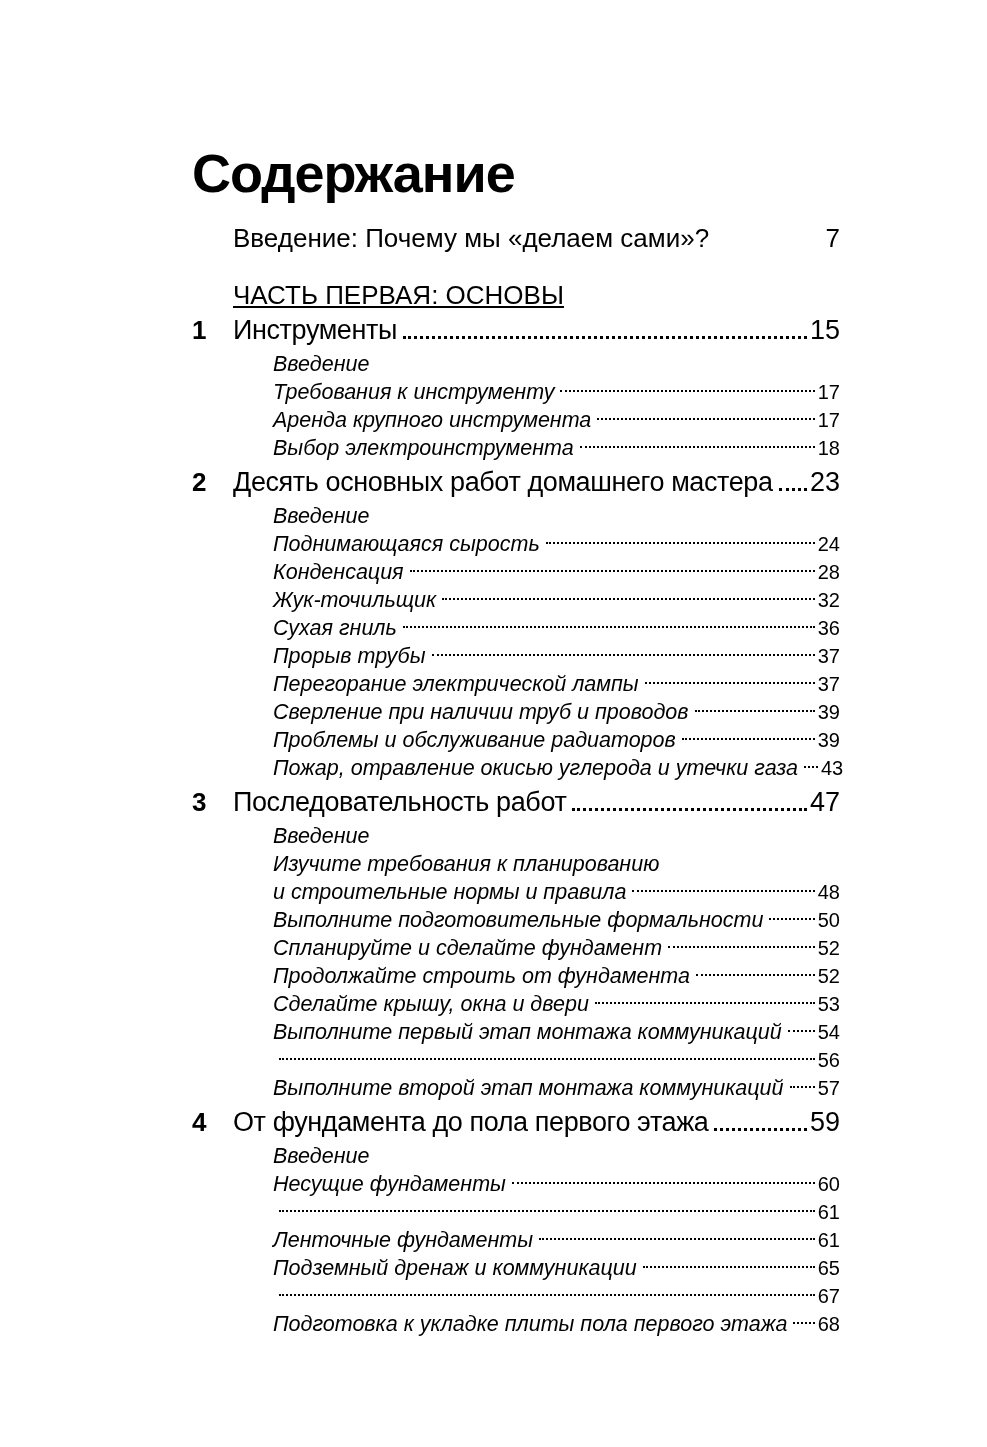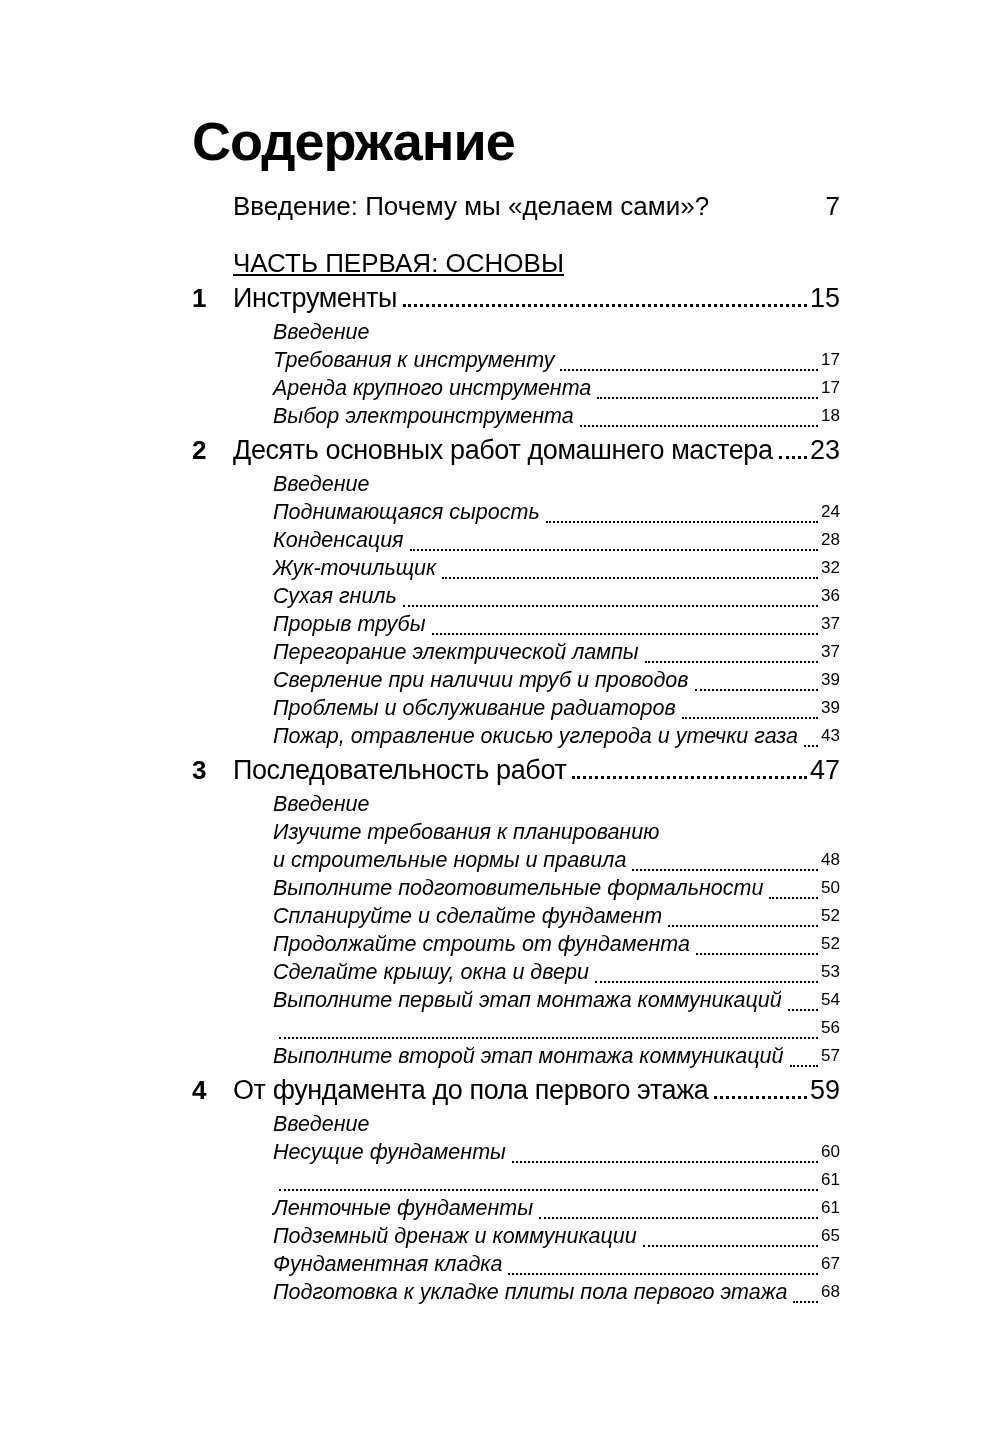--- a/index.html
+++ b/index.html
@@ -14,20 +14,21 @@
     background: #ffffff;
     color: #000000;
     font-family: "Liberation Sans", "DejaVu Sans", sans-serif;
     overflow: hidden;
   }
   .content {
     box-sizing: border-box;
     margin-left: 192px;
     width: 648px;
     padding-top: 112px;
+    margin-top: 32px;
   }
   .toc-title {
     font-size: 54px;
     line-height: 58px;
     font-weight: 700;
     letter-spacing: -1px;
     margin: 0 0 20px 0;
   }
   .intro-row {
     display: flex;
@@ -62,29 +63,29 @@
     border-bottom: 3px dotted #000;
     margin: 0 3px 4px 6px;
   }
   .leader-sm {
     border-bottom: 2px dotted #000;
     margin: 0 3px 3px 6px;
   }
   .items { margin-left: 81px; }
   .item-row {
     display: flex;
-    align-items: flex-end;
+    align-items: center;
     font-size: 21.5px;
     line-height: 28px;
     font-style: italic;
     white-space: nowrap;
   }
   .item-page {
     font-style: normal;
-    font-size: 17px;
+    font-size: 20px;
   }
   .ch-page { font-size: 27px; }
 </style>
 </head>
 <body>
 
 <div class="page">
   <div class="content">
 
     <h1 class="toc-title">Содержание</h1>
@@ -263,21 +264,20 @@
               <span class="item-label">Ленточные фундаменты</span>
               <span class="leader leader-sm"></span>
               <span class="item-page">61</span>
             </div>
             <div class="item-row">
               <span class="item-label">Подземный дренаж и коммуникации</span>
               <span class="leader leader-sm"></span>
               <span class="item-page">65</span>
             </div>
             <div class="item-row">
-              <span class="item-label">Фундаментная кладка</span>
               <span class="leader leader-sm"></span>
               <span class="item-page">67</span>
             </div>
             <div class="item-row">
               <span class="item-label">Подготовка к укладке плиты пола первого этажа</span>
               <span class="leader leader-sm"></span>
               <span class="item-page">68</span>
             </div>
           </div>
         </div>

